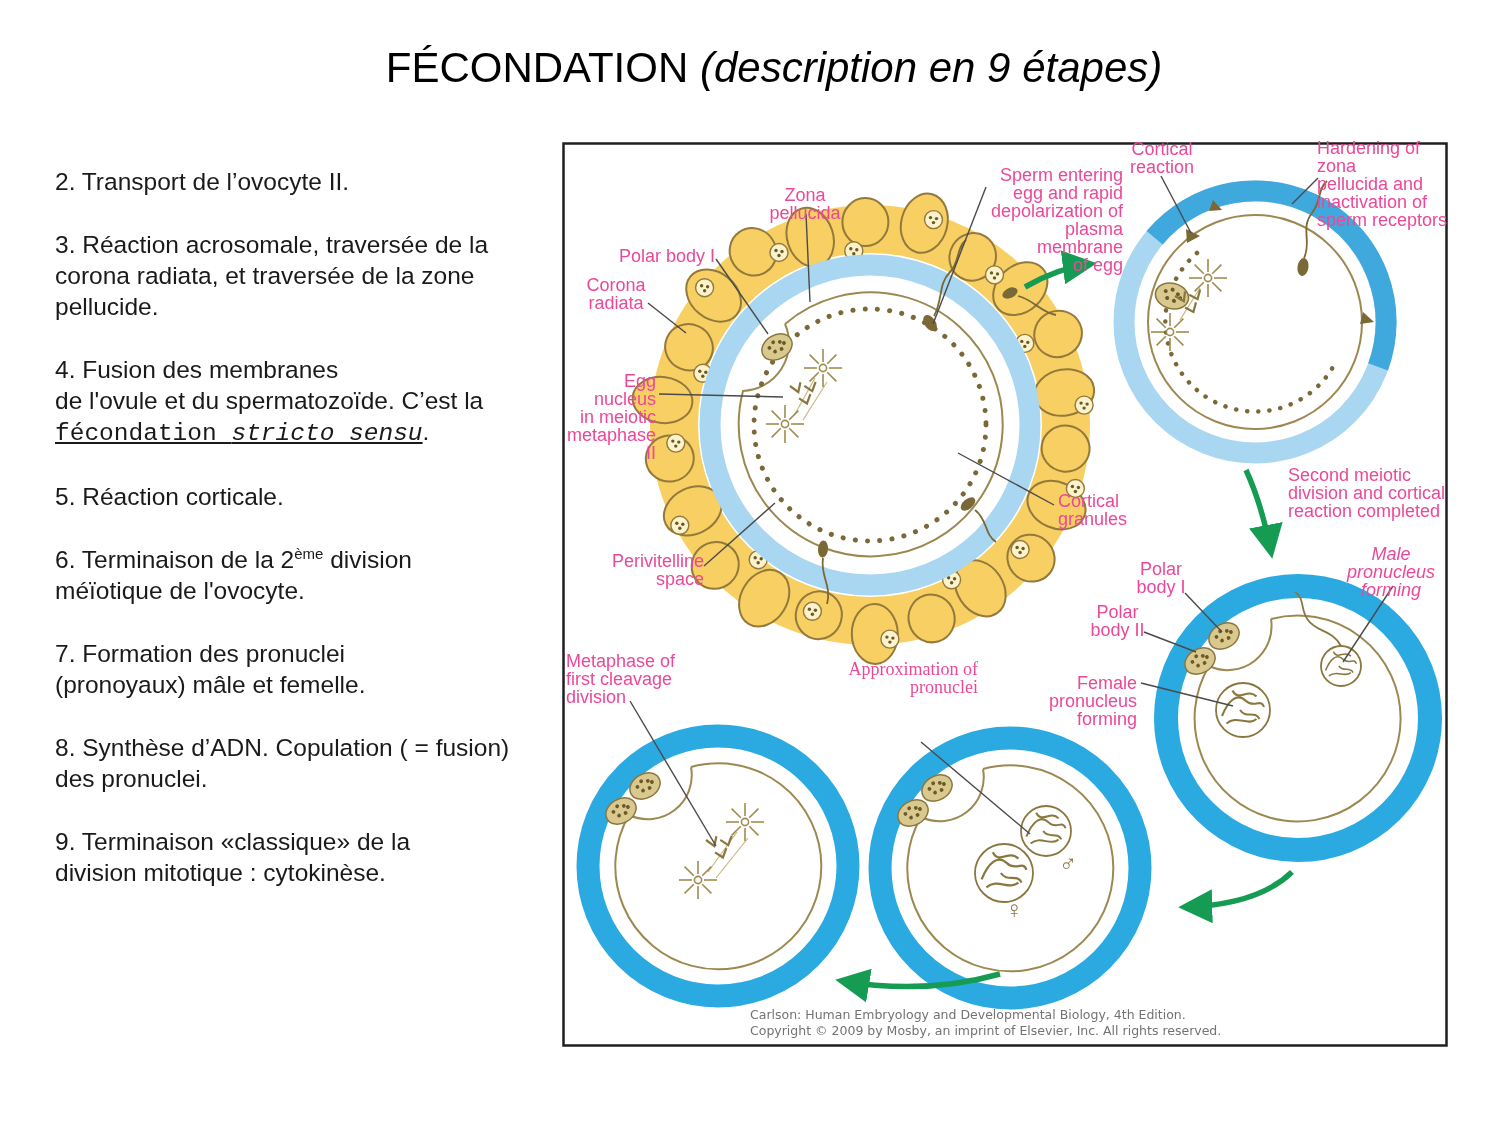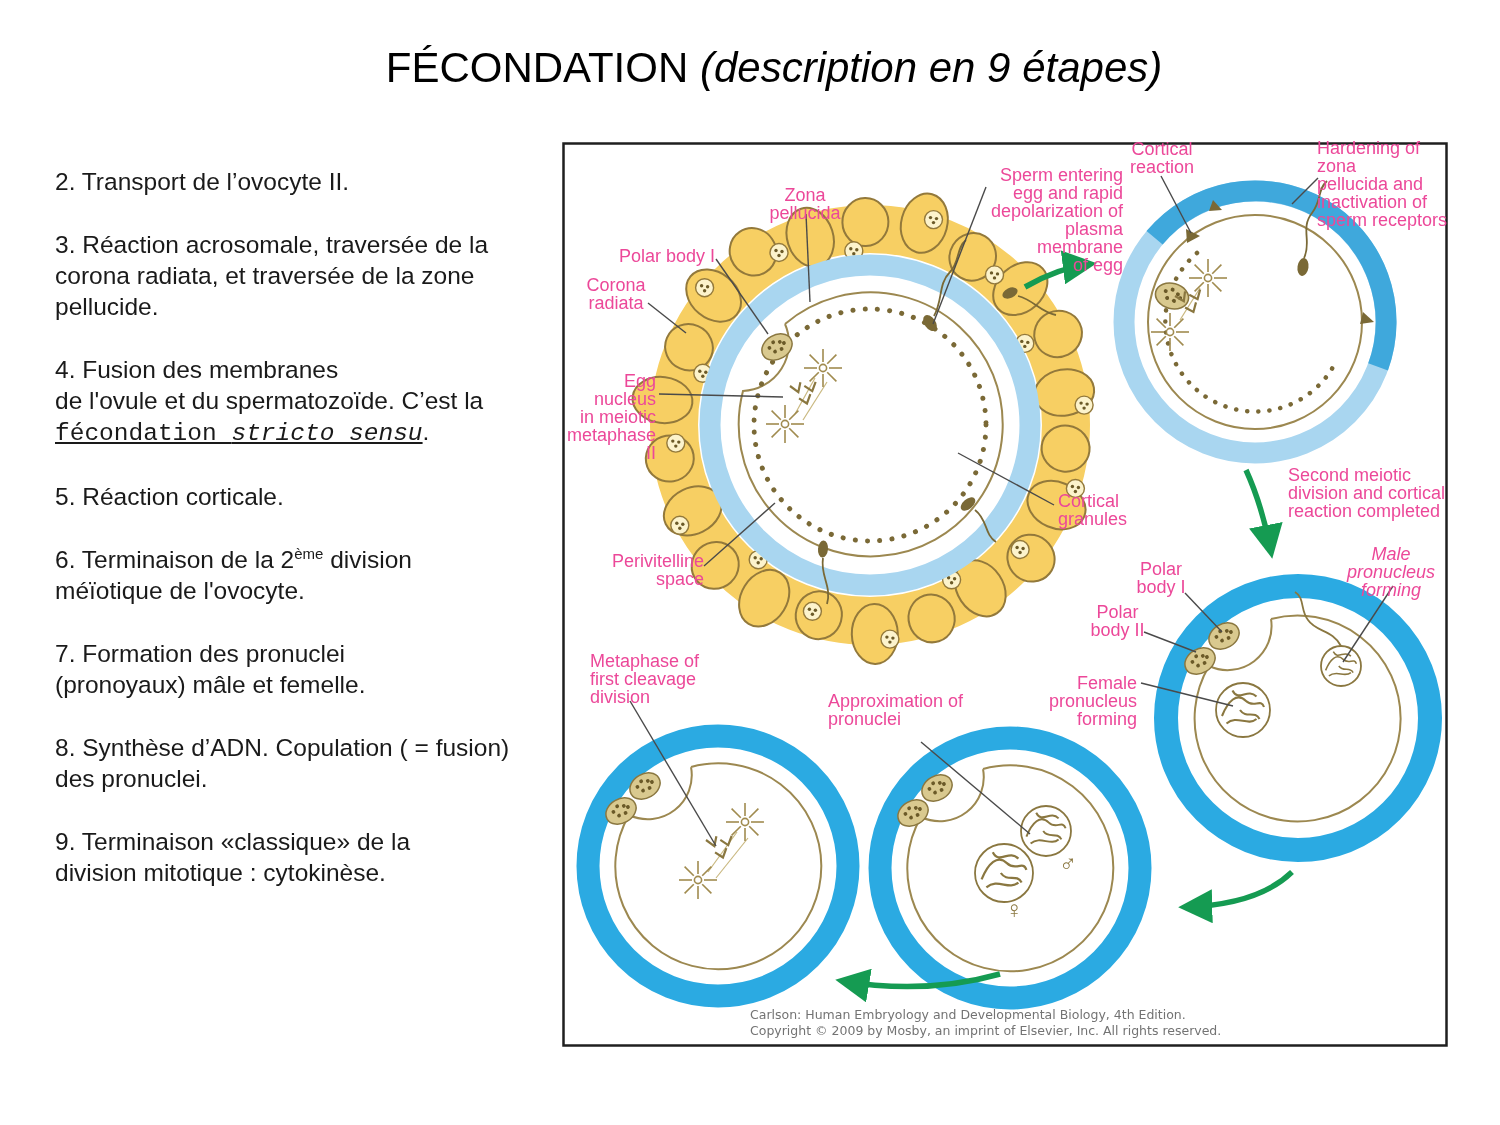--- a/index.html
+++ b/index.html
@@ -316,19 +316,19 @@
 division and cortical
 reaction completed</div>
 <div class="fig-label" style="left:1332px;top:545px;width:118px;text-align:center;font-style:italic;">Male pronucleus
 forming</div>
 <div class="fig-label" style="left:1136px;top:560px;width:50px;text-align:center;">Polar
 body I</div>
 <div class="fig-label" style="left:1090px;top:603px;width:55px;text-align:center;">Polar
 body II</div>
 <div class="fig-label" style="left:1005px;top:654px;width:132px;text-align:right;margin-top:20px;">Female pronucleus
 forming</div>
-<div class="fig-label" style="left:566px;top:652px;width:150px;text-align:left;padding-left:24px;">Metaphase of
+<div class="fig-label" style="left:566px;top:652px;width:150px;text-align:left;">Metaphase of
 first cleavage division</div>
-<div class="fig-label" style="left:828px;top:692px;width:150px;text-align:left;">Approximation of
+<div class="fig-label" style="left:828px;top:660px;width:150px;text-align:right;font-family:Liberation Serif, serif;">Approximation of
 pronuclei</div>
 
 <div class="credit">Carlson: Human Embryology and Developmental Biology, 4th Edition.
 Copyright © 2009 by Mosby, an imprint of Elsevier, Inc. All rights reserved.</div>
 
 </body></html>

